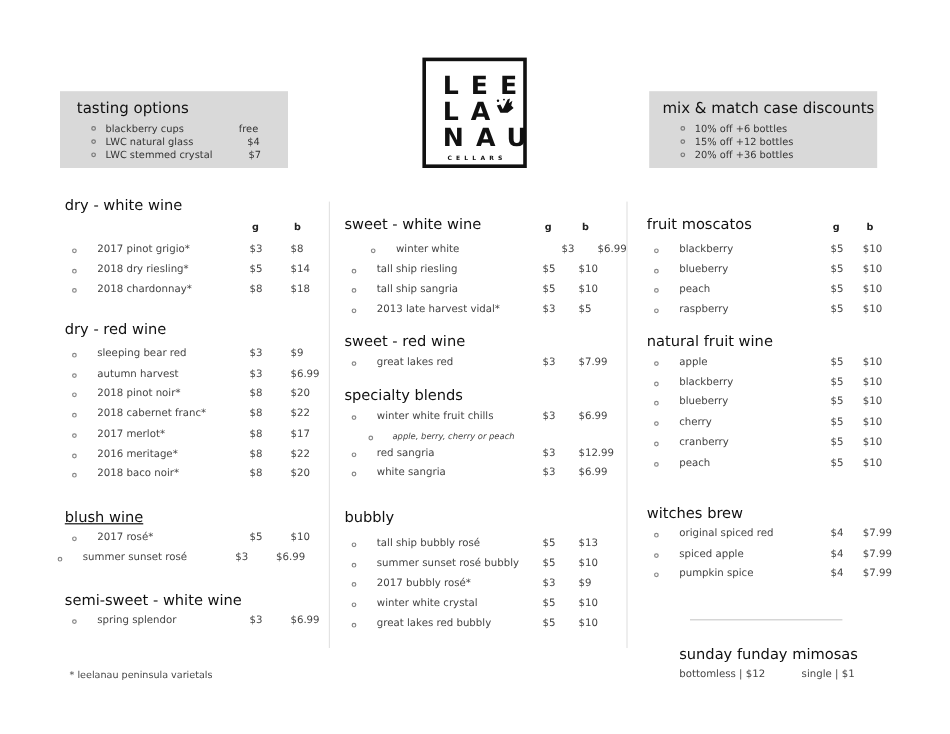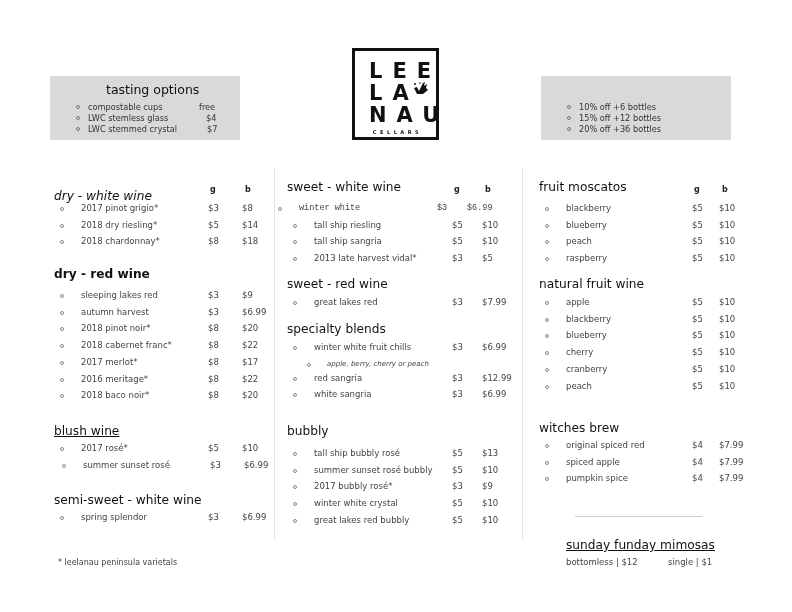--- a/index.html
+++ b/index.html
@@ -1,20 +1,20 @@
 <!DOCTYPE html>
 <html><head>
 <meta charset="utf-8">
 <style>
   * { box-sizing: border-box; margin: 0; padding: 0; }
   html, body { width: 792px; height: 612px; background: #ffffff; overflow: hidden; }
   body { position: relative; font-family: "DejaVu Sans", "Liberation Sans", sans-serif; color: #222; }
 
   .gray-box { position: absolute; background: #d9d9d9; top: 76px; height: 64px; width: 190px; }
-  .gray-box .box-title { font-size: 12.5px; color: #111; position: absolute; top: 6px; margin-left: 42px; }
+  .gray-box .box-title { font-size: 12.5px; color: #111; position: absolute; top: 6px; }
   .gray-box .box-row { position: absolute; font-size: 8.2px; color: #333; white-space: nowrap; }
   .gray-box .bullet { display: inline-block; width: 4px; height: 4px; border: 1px solid #777; border-radius: 50%; margin-right: 8px; vertical-align: middle; position: relative; top: -1px; }
 
   #tasting { left: 50px; }
   #tasting .box-title { left: 14px; }
   #discounts { left: 541px; }
   #discounts .box-title { left: 11px; }
 
   .logo { position: absolute; left: 352px; top: 48px; width: 87px; height: 92px; border: 3px solid #111; }
   .logo .l-line { position: absolute; left: 0; width: 100%; font-family: "DejaVu Sans", sans-serif; font-weight: bold; font-size: 21px; letter-spacing: 10px; padding-left: 14px; color: #111; line-height: 1; }
@@ -30,95 +30,96 @@
   .row .bullet { position: absolute; left: 0; top: 4px; width: 4px; height: 4px; border: 1px solid #888; border-radius: 50%; }
   .row .name { position: absolute; left: 21px; top: 0; }
   .row .g { position: absolute; top: 0; }
   .row .b { position: absolute; top: 0; }
   .row.sub .name { font-style: italic; font-size: 7px; left: 34px; top: 1px; }
   .row.sub .bullet { left: 14px; }
 
   .footnote { position: absolute; left: 58px; top: 558px; font-size: 8px; color: #444; }
 
   .hr-short { position: absolute; left: 575px; top: 516px; width: 127px; height: 1px; background: #cccccc; }
-  .mimosa-title { position: absolute; left: 566px; top: 538px; font-size: 12.2px; color: #111; text-decoration: underline; }
+  .mimosa-title { position: absolute; left: 566px; top: 538px; font-size: 12.2px; color: #111; }
   .mimosa-row { position: absolute; top: 557px; font-size: 8.5px; color: #444; }
 </style>
 </head>
 <body>
 
 <div class="logo">
   <div class="l-line" style="top:10px;">LEE</div>
   <div class="l-line" style="top:32px;">LA</div>
   <svg class="splash" viewBox="0 0 16 14">
     <path d="M1 7 L4 6 L6 10 L10 2 L12 1 L11 5 L14 3 L13 7 L15 9 L10 13 L4 13 Z" fill="#111"></path>
     <circle cx="2" cy="3" r="1" fill="#111"></circle>
     <circle cx="7" cy="2" r="0.8" fill="#111"></circle>
   </svg>
   <div class="l-line" style="top:54px;">NAU</div>
   <div class="l-sub" style="top:78px;">CELLARS</div>
 </div>
 
 <div class="gray-box" id="tasting">
   <div class="box-title">tasting options</div>
   <div class="box-row" style="top:26px; left:26px;">
-    <span class="bullet"></span><span>compostable cups</span>
+    <span class="bullet"></span><span>blackberry cups</span>
   </div>
   <div class="box-row" style="top:26px; left:149px;">free</div>
   <div class="box-row" style="top:37px; left:26px;">
-    <span class="bullet"></span><span>LWC stemless glass</span>
+    <span class="bullet"></span><span>LWC natural glass</span>
   </div>
   <div class="box-row" style="top:37px; left:156px;">$4</div>
   <div class="box-row" style="top:48px; left:26px;">
     <span class="bullet"></span><span>LWC stemmed crystal</span>
   </div>
   <div class="box-row" style="top:48px; left:157px;">$7</div>
 </div>
 
 <div class="gray-box" id="discounts">
+  <div class="box-title">mix &amp; match case discounts</div>
   <div class="box-row" style="top:26px; left:26px;">
     <span class="bullet"></span><span>10% off +6 bottles</span>
   </div>
   <div class="box-row" style="top:37px; left:26px;">
     <span class="bullet"></span><span>15% off +12 bottles</span>
   </div>
   <div class="box-row" style="top:48px; left:26px;">
     <span class="bullet"></span><span>20% off +36 bottles</span>
   </div>
 </div>
 
 <div class="divider" style="left:274px;"></div>
 <div class="divider" style="left:522px;"></div>
 
 <div id="menu">
-    <div class="section-title" style="left: 54px; top: 189px; font-style: italic;">dry - white wine</div>
+    <div class="section-title" style="left: 54px; top: 164px;">dry - white wine</div>
     <div class="col-head" style="left: 210px; top: 185px;">g</div>
     <div class="col-head" style="left: 245px; top: 185px;">b</div>
     <div class="row" style="left: 60px; top: 203px; width: 220px;">
       <span class="bullet"></span>
       <span class="name">2017 pinot grigio*</span>
       <span class="g" style="left:148px">$3</span>
       <span class="b" style="left:182px">$8</span>
     </div>
     <div class="row" style="left: 60px; top: 219.7px; width: 220px;">
       <span class="bullet"></span>
       <span class="name">2018 dry riesling*</span>
       <span class="g" style="left:148px">$5</span>
       <span class="b" style="left:182px">$14</span>
     </div>
     <div class="row" style="left: 60px; top: 236.4px; width: 220px;">
       <span class="bullet"></span>
       <span class="name">2018 chardonnay*</span>
       <span class="g" style="left:148px">$8</span>
       <span class="b" style="left:182px">$18</span>
     </div>
-    <div class="section-title" style="left: 54px; top: 267px; font-weight: bold;">dry - red wine</div>
+    <div class="section-title" style="left: 54px; top: 267px;">dry - red wine</div>
     <div class="row" style="left: 60px; top: 290px; width: 220px;">
       <span class="bullet"></span>
-      <span class="name">sleeping lakes red</span>
+      <span class="name">sleeping bear red</span>
       <span class="g" style="left:148px">$3</span>
       <span class="b" style="left:182px">$9</span>
     </div>
     <div class="row" style="left: 60px; top: 306.7px; width: 220px;">
       <span class="bullet"></span>
       <span class="name">autumn harvest</span>
       <span class="g" style="left:148px">$3</span>
       <span class="b" style="left:182px">$6.99</span>
     </div>
     <div class="row" style="left: 60px; top: 323.4px; width: 220px;">
@@ -151,37 +152,37 @@
       <span class="g" style="left:148px">$8</span>
       <span class="b" style="left:182px">$20</span>
     </div>
     <div class="section-title" style="left: 54px; top: 424px; text-decoration: underline;">blush wine</div>
     <div class="row" style="left: 60px; top: 443px; width: 220px;">
       <span class="bullet"></span>
       <span class="name">2017 rosé*</span>
       <span class="g" style="left:148px">$5</span>
       <span class="b" style="left:182px">$10</span>
     </div>
-    <div class="row" style="left: 62px; top: 459.7px; width: 220px; text-align: right;">
+    <div class="row" style="left: 48px; top: 459.7px; width: 220px; text-align: right;">
       <span class="bullet"></span>
       <span class="name">summer sunset rosé</span>
       <span class="g" style="left:148px">$3</span>
       <span class="b" style="left:182px">$6.99</span>
     </div>
     <div class="section-title" style="left: 54px; top: 493px;">semi-sweet - white wine</div>
     <div class="row" style="left: 60px; top: 512px; width: 220px;">
       <span class="bullet"></span>
       <span class="name">spring splendor</span>
       <span class="g" style="left:148px">$3</span>
       <span class="b" style="left:182px">$6.99</span>
     </div>
     <div class="section-title" style="left: 287px; top: 180px;">sweet - white wine</div>
     <div class="col-head" style="left: 454px; top: 185px;">g</div>
     <div class="col-head" style="left: 485px; top: 185px;">b</div>
-    <div class="row" style="left: 278px; top: 203px; width: 220px; font-family: Liberation Mono, monospace;">
+    <div class="row" style="left: 309px; top: 203px; width: 220px;">
       <span class="bullet"></span>
       <span class="name">winter white</span>
       <span class="g" style="left:159px">$3</span>
       <span class="b" style="left:189px">$6.99</span>
     </div>
     <div class="row" style="left: 293px; top: 219.7px; width: 220px;">
       <span class="bullet"></span>
       <span class="name">tall ship riesling</span>
       <span class="g" style="left:159px">$5</span>
       <span class="b" style="left:189px">$10</span>

